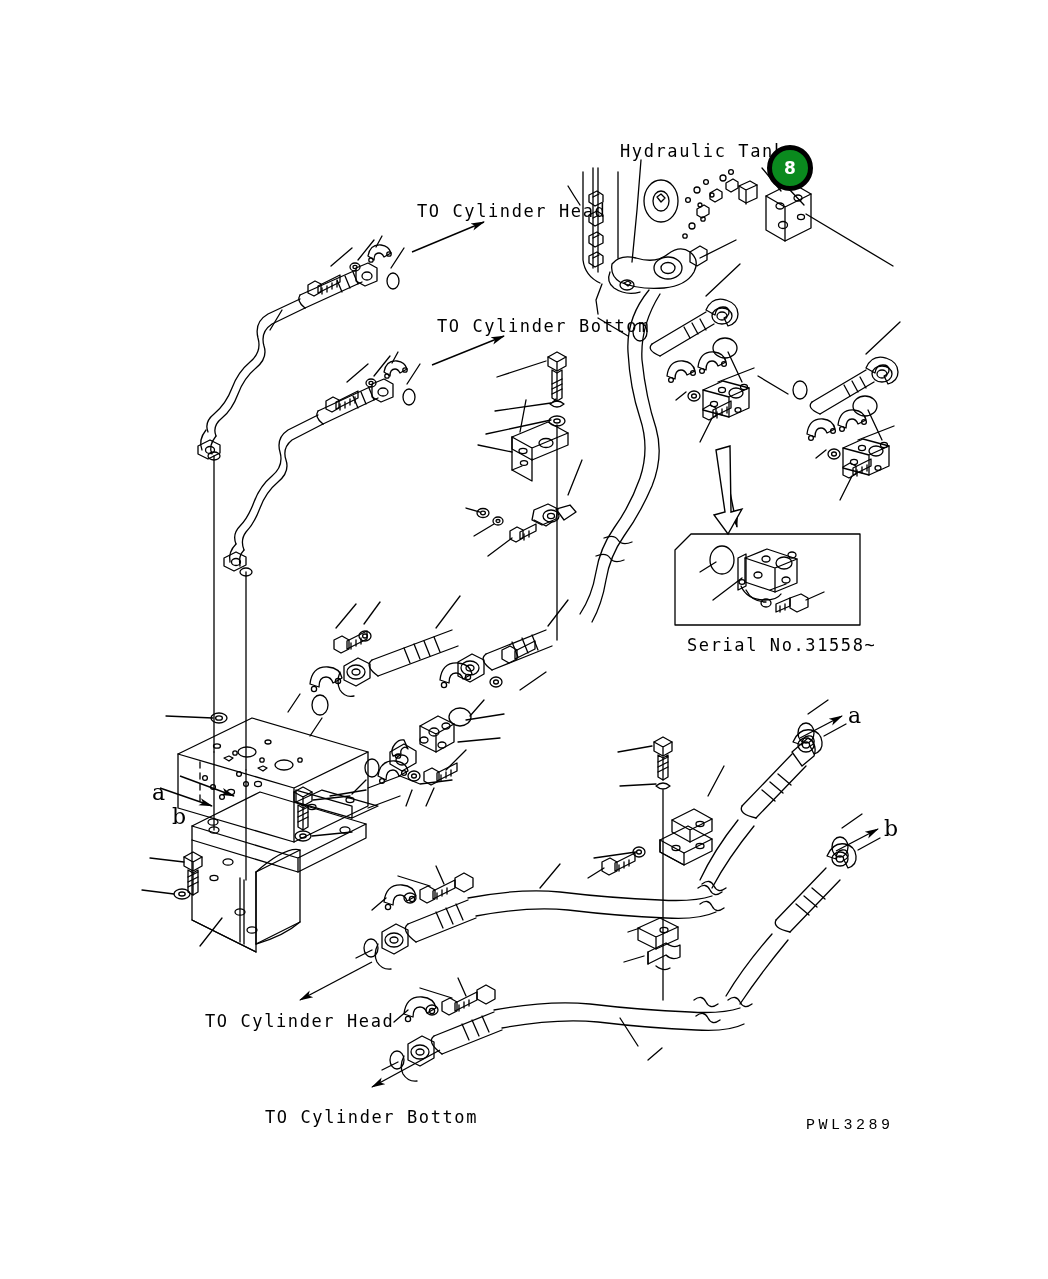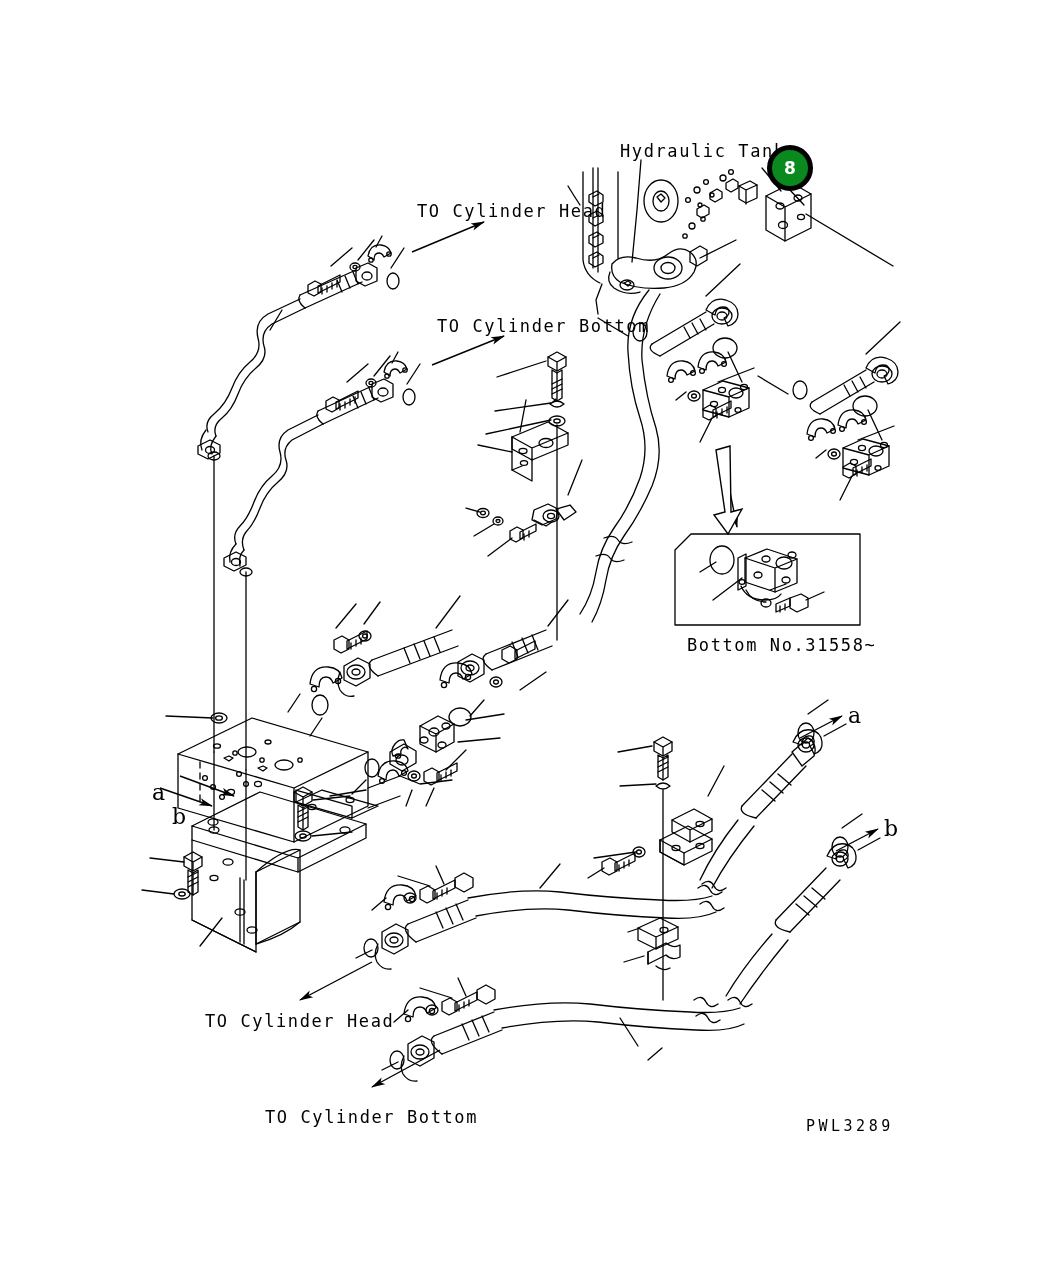--- a/index.html
+++ b/index.html
@@ -734,28 +734,28 @@
       <path d="M716,450 L730,446 L731,512 L742,509 L728,534 L714,515 L725,512 Z" fill="#fff" stroke="#000" stroke-width="1.4"></path>
     </g>
   </svg>
 
   <div class="lbl" style="left:620px; top:143px;">Hydraulic Tank</div>
 
   <div class="lbl" style="left:417px; top:203px;">TO Cylinder Head</div>
 
   <div class="lbl" style="left:437px; top:318px;">TO Cylinder Bottom</div>
 
-  <div class="lbl" style="left:687px; top:637px;">Bottom No.31558~</div>
+  <div class="lbl" style="left:687px; top:637px;">Serial No.31558~</div>
 
   <div class="lbl" style="left:205px; top:1013px;">TO Cylinder Head</div>
 
   <div class="lbl" style="left:265px; top:1109px;">TO Cylinder Bottom</div>
 
   <div class="lbl lbl-ital" style="left:152px; top:782px;">a</div>
   <div class="lbl lbl-ital" style="left:172px; top:806px;">b</div>
   <div class="lbl lbl-ital" style="left:848px; top:705px;">a</div>
   <div class="lbl lbl-ital" style="left:884px; top:818px;">b</div>
 
   <div class="callout" style="left:767px; top:145px;">8</div>
 
-  <div class="code" style="left:806px; top:1117px;">PWL3289</div>
+  <div class="code" style="left:806px; top:1117px;font-family:Liberation Mono, monospace;">PWL3289</div>
 
 </div>
 
 </body></html>

